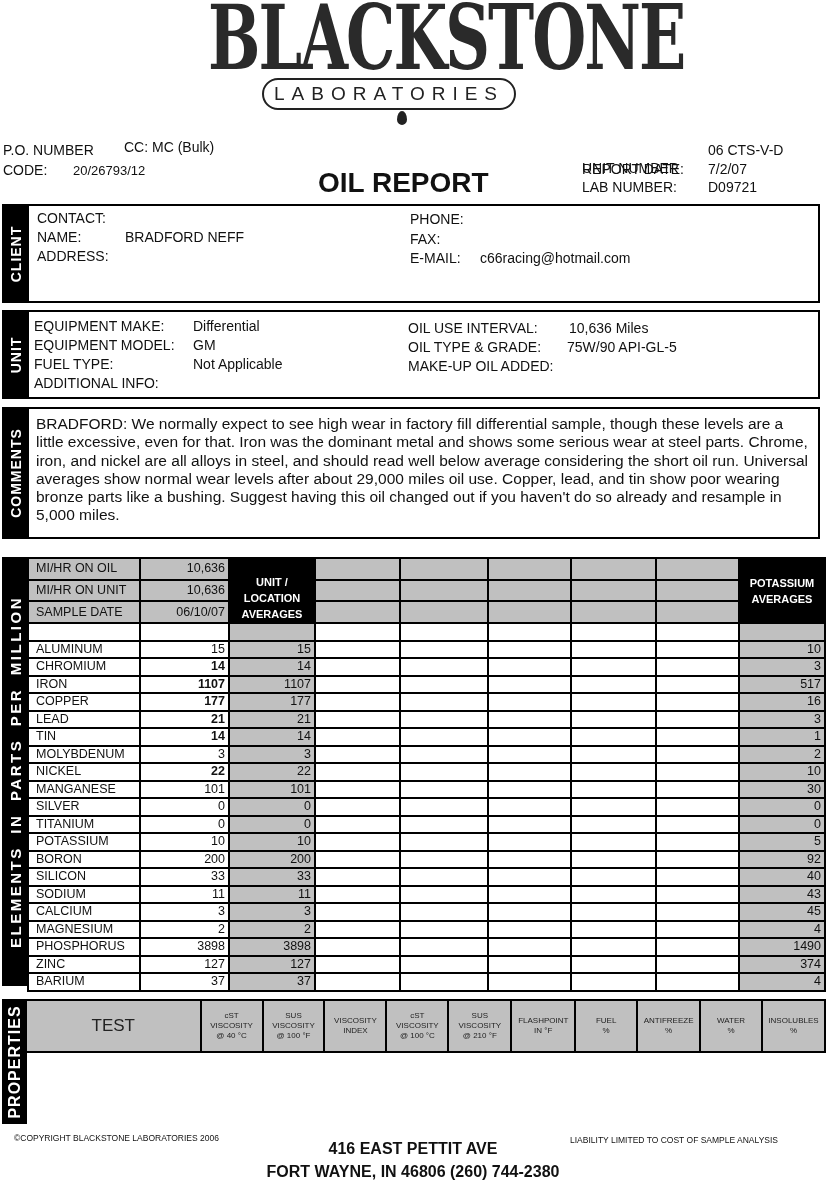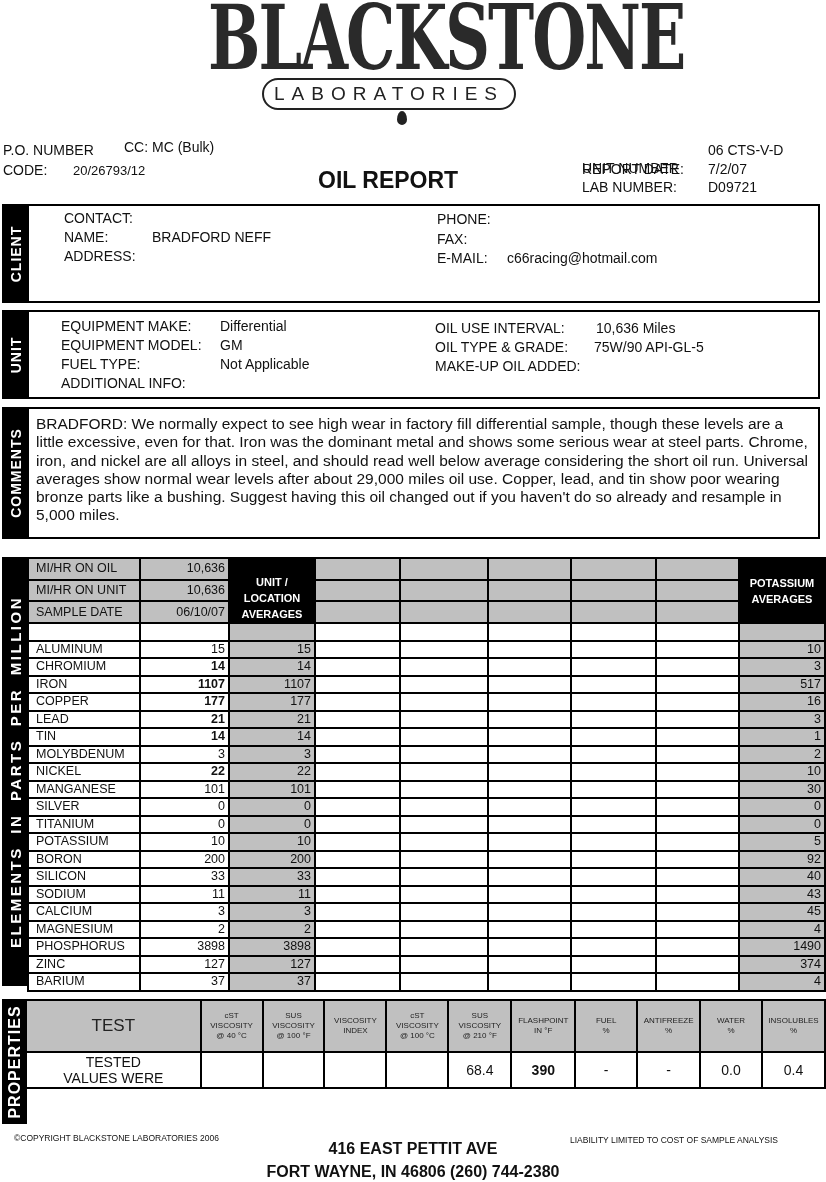--- a/index.html
+++ b/index.html
@@ -16,29 +16,29 @@
   .logo-pill { position: absolute; left: 62px; top: 78px; width: 254px; height: 32px;
     border: 2.5px solid #222; border-radius: 16px; background: #fff; text-align: center;
     font-size: 19px; letter-spacing: 7px; line-height: 28px; color: #222; }
   .logo-drop { position: absolute; left: 197px; top: 111px; width: 10px; height: 14px;
     background: #222; border-radius: 50% 50% 50% 50% / 60% 60% 40% 40%; }
 
   
   .hdr { font-size: 14px; line-height: 18px; }
   .hdr-small { font-size: 13px; }
 
-  .title { left: 318px; top: 167px; font-size: 23px; font-weight: bold; }
+  .title { left: 318px; top: 167px; font-size: 28px; font-weight: bold; }
 
   
   .box { position: absolute; left: 2px; width: 818px; border: 2px solid #000; }
   .tab { position: absolute; left: -2px; top: -2px; bottom: -2px; width: 27px; background: #000; }
   .tab span { position: absolute; left: 50%; top: 50%; color: #fff; font-weight: bold;
     font-size: 14px; letter-spacing: 1px; white-space: nowrap;
     transform: translate(-50%, -50%) rotate(-90deg); }
-  .fld { position: absolute; font-size: 14px; line-height: 18px; white-space: nowrap; margin-left: 27px; }
+  .fld { position: absolute; font-size: 14px; line-height: 18px; white-space: nowrap; }
 
   .comments-text { position: absolute; left: 32px; top: 6px; right: 8px;
     font-size: 15.5px; line-height: 18.3px; }
 
   
   .el-tab { position: absolute; left: 2px; top: 557px; width: 25px; height: 429px; background: #000; }
   .el-tab span { position: absolute; left: 50%; top: 50%; color: #fff; font-weight: bold;
     font-size: 15px; letter-spacing: 2.5px; white-space: nowrap; word-spacing: 6px;
     transform: translate(-50%, -50%) rotate(-90deg); }
 
@@ -471,35 +471,19 @@
         </td>
         <td>
           <div>WATER</div>
           <div>%</div>
         </td>
         <td>
           <div>INSOLUBLES</div>
           <div>%</div>
         </td>
       </tr>
-      <tr class="prow">
-        <td class="rowlbl">
-          <div>TESTED</div>
-          <div>VALUES  WERE</div>
-        </td>
-        <td></td>
-        <td></td>
-        <td></td>
-        <td></td>
-        <td>68.4</td>
-        <td style="font-weight: bold;">390</td>
-        <td>-</td>
-        <td>-</td>
-        <td>0.0</td>
-        <td>0.4</td>
-      </tr>
     </tbody>
 </table>
 
 <div class="abs foot-small" style="left:2px; top:1133px;padding-left:12px;">©COPYRIGHT BLACKSTONE LABORATORIES 2006</div>
 <div class="abs foot-small" style="left:570px; top:1135px;">LIABILITY  LIMITED TO  COST  OF  SAMPLE  ANALYSIS</div>
 <div class="abs foot-big" style="top:1140px;">416 EAST PETTIT AVE</div>
 <div class="abs foot-big" style="top:1163px;">FORT WAYNE, IN 46806 (260) 744-2380</div>
 
 </body></html>

